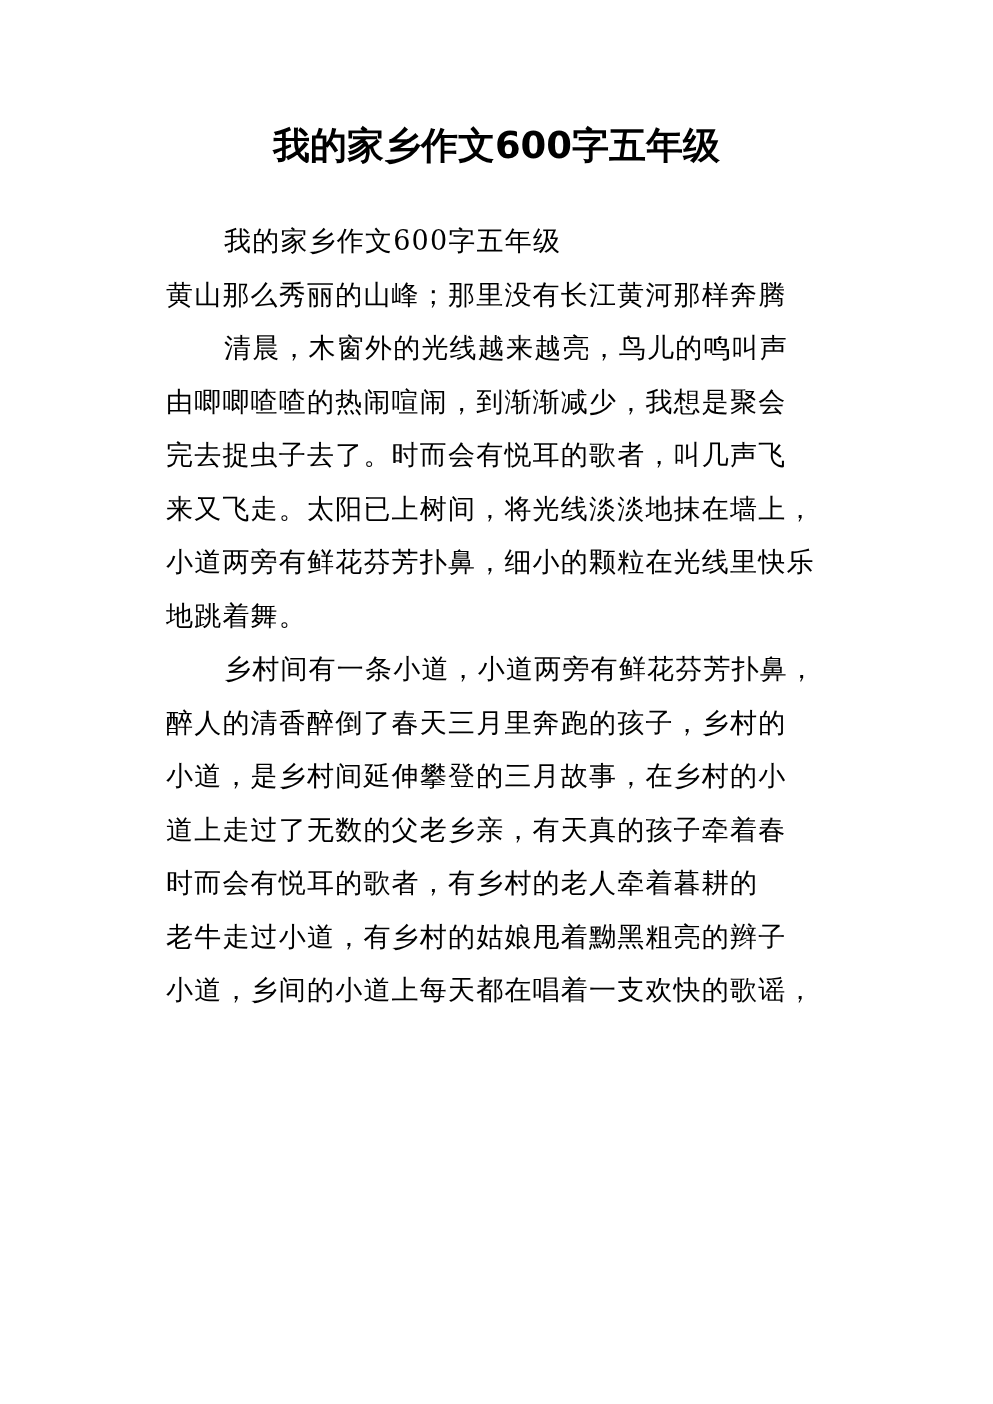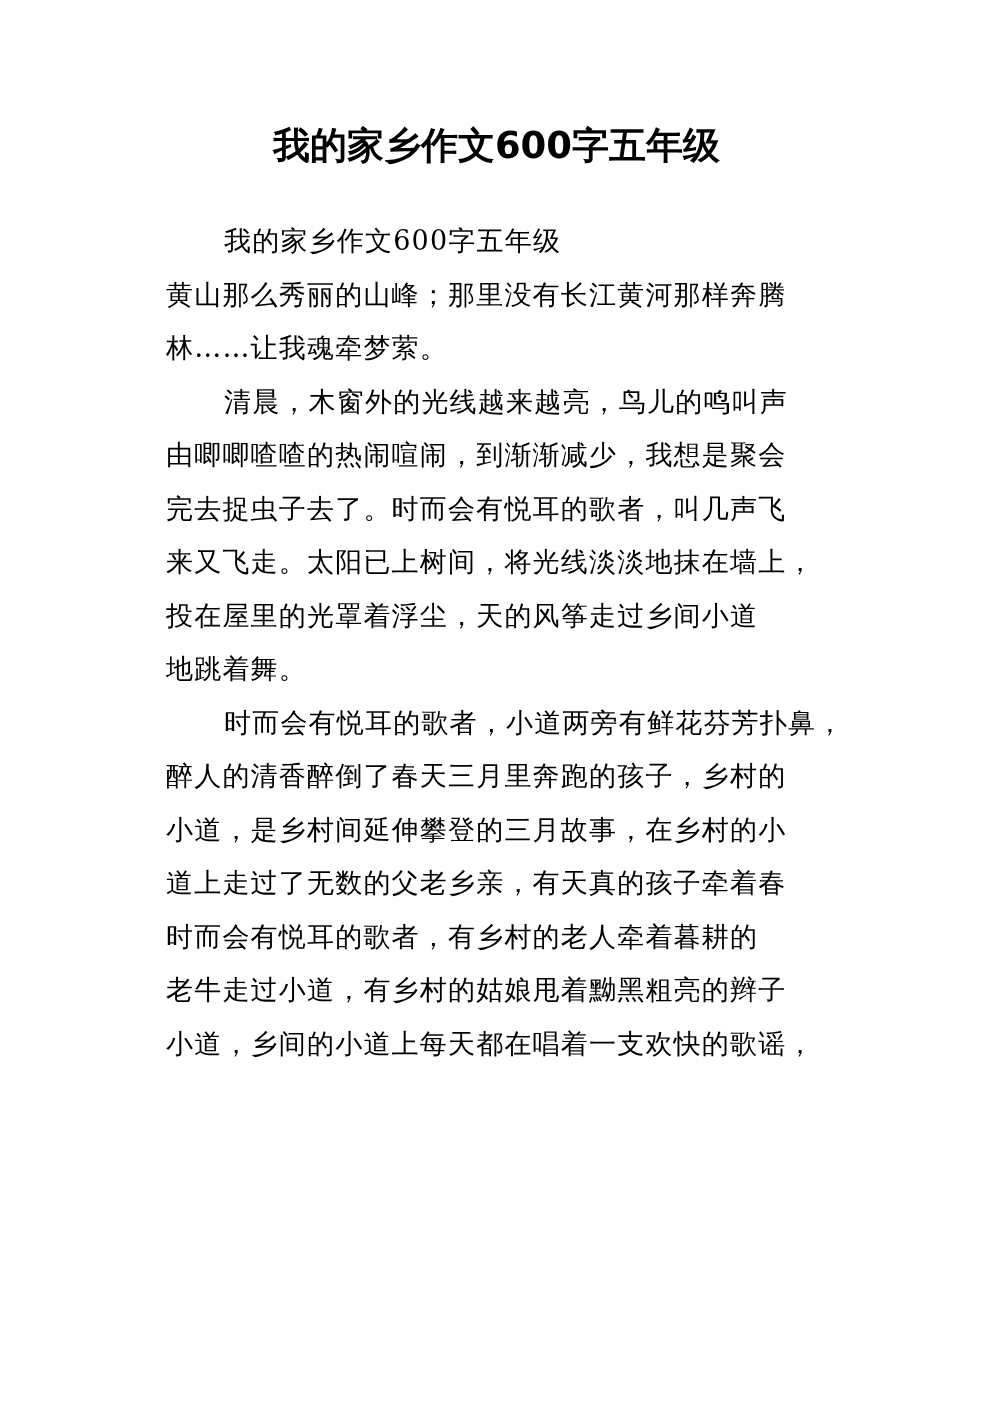--- a/index.html
+++ b/index.html
@@ -58,34 +58,33 @@
 <body>
 
 <div class="page">
   <h1 class="doc-title">我的家乡作文600字五年级</h1>
 
   <div class="body-text">
     <span class="line first-line">我的家乡作文600字五年级</span>
 
     <div>
       <span class="line">黄山那么秀丽的山峰；那里没有长江黄河那样奔腾</span>
-      <span class="line">林……让我魂牵梦萦。</span>
     </div>
 
     <div>
       <span class="line first-line">清晨，木窗外的光线越来越亮，鸟儿的鸣叫声</span>
       <span class="line">由唧唧喳喳的热闹喧闹，到渐渐减少，我想是聚会</span>
       <span class="line">完去捉虫子去了。时而会有悦耳的歌者，叫几声飞</span>
       <span class="line">来又飞走。太阳已上树间，将光线淡淡地抹在墙上，</span>
-      <span class="line">投在屋里的光罩着浮尘，天的风筝走过乡间小道</span>
+      <span class="line">小道两旁有鲜花芬芳扑鼻，细小的颗粒在光线里快乐</span>
       <span class="line">地跳着舞。</span>
     </div>
 
     <div>
-      <span class="line first-line">时而会有悦耳的歌者，小道两旁有鲜花芬芳扑鼻，</span>
+      <span class="line first-line">乡村间有一条小道，小道两旁有鲜花芬芳扑鼻，</span>
       <span class="line">醉人的清香醉倒了春天三月里奔跑的孩子，乡村的</span>
       <span class="line">小道，是乡村间延伸攀登的三月故事，在乡村的小</span>
       <span class="line">道上走过了无数的父老乡亲，有天真的孩子牵着春</span>
       <span class="line">时而会有悦耳的歌者，有乡村的老人牵着暮耕的</span>
       <span class="line">老牛走过小道，有乡村的姑娘甩着黝黑粗亮的辫子</span>
       <span class="line">小道，乡间的小道上每天都在唱着一支欢快的歌谣，</span>
     </div>
   </div>
 </div>
 

